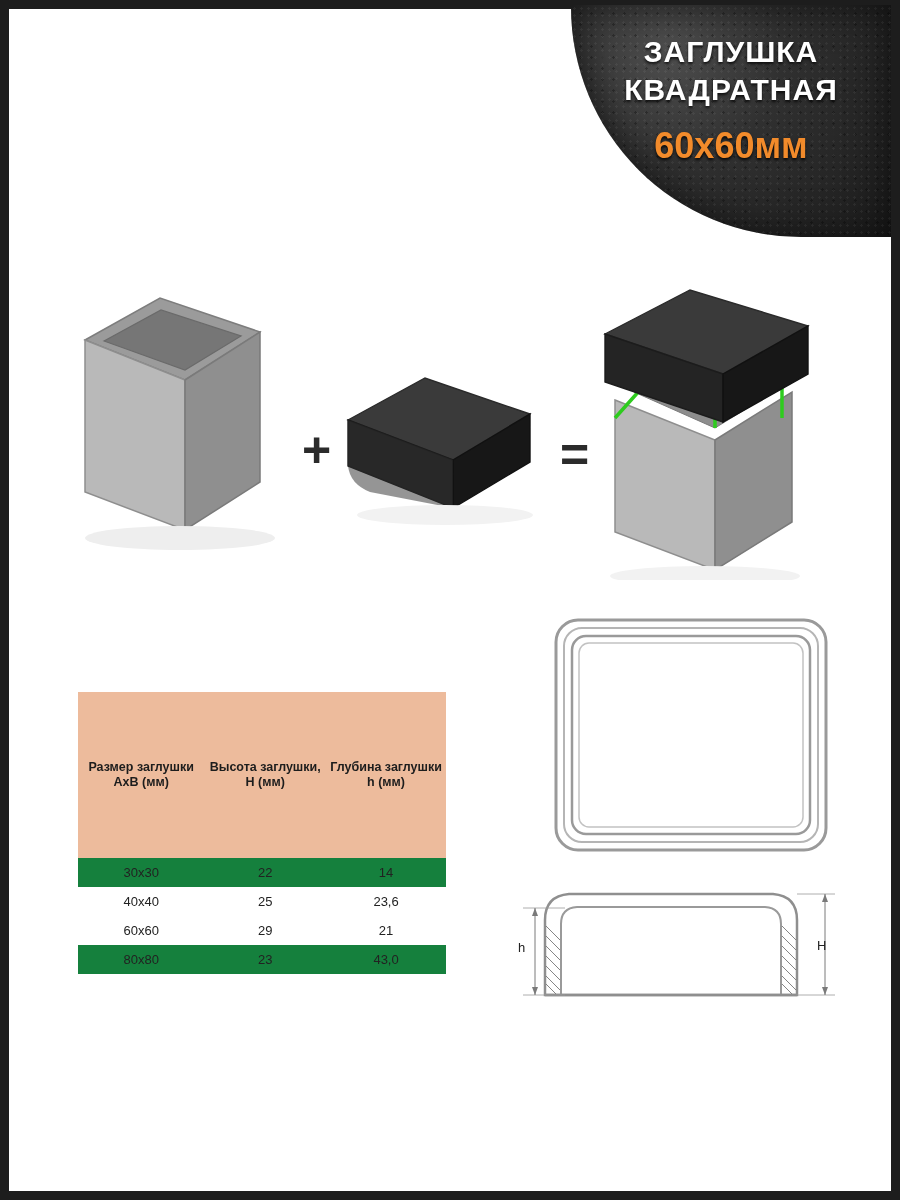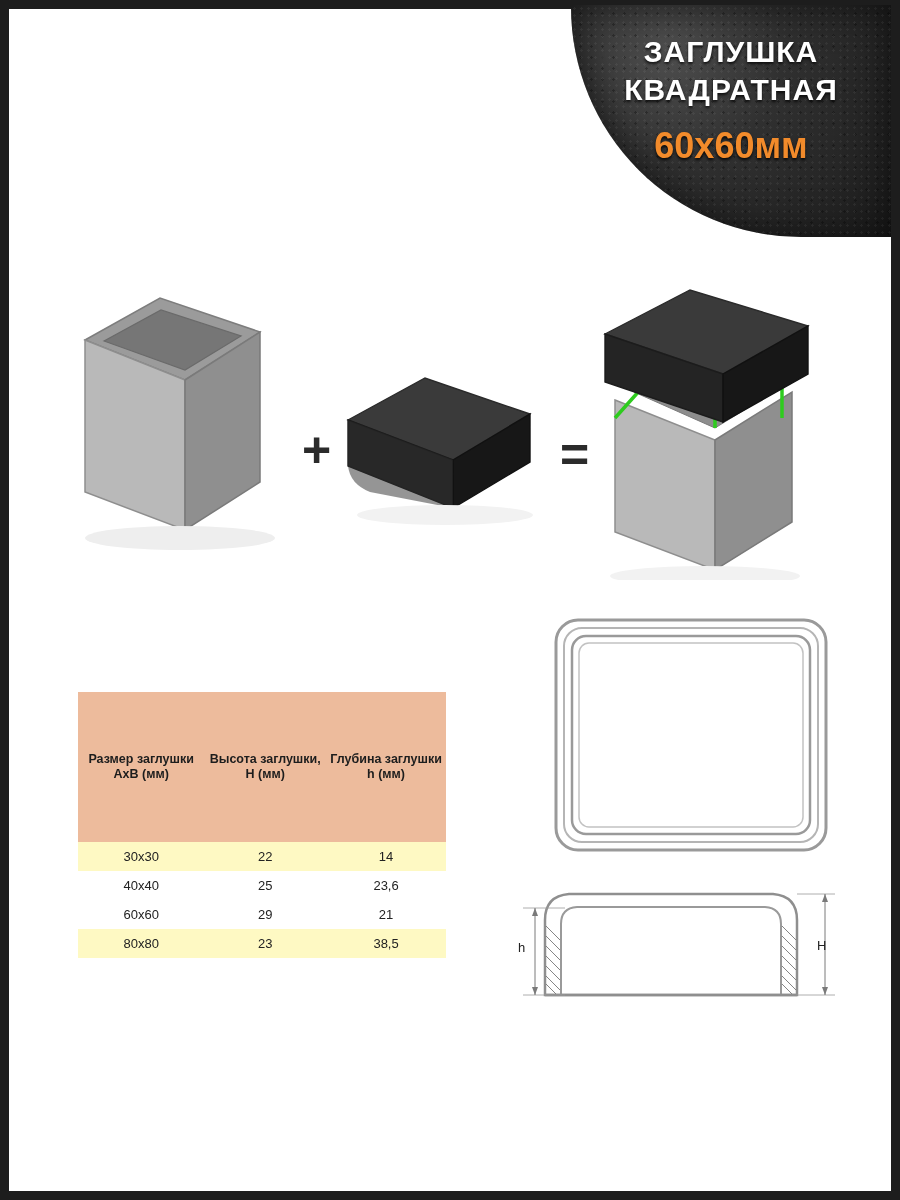--- a/index.html
+++ b/index.html
@@ -105,36 +105,36 @@
     width: 368px;
     border-collapse: collapse;
     font-size: 12.5px;
     color: #222;
   }
   .spec-table th {
     background: #edbb9c;
     font-weight: bold;
     font-size: 12.5px;
     color: #1d1d1d;
-    padding: 20px 4px;
+    padding: 28px 4px;
     line-height: 15px;
     border: none;
     text-align: center;
     height: 110px;
     vertical-align: middle;
   }
   .spec-table td {
     text-align: center;
     padding: 7px 4px;
     font-size: 13px;
     color: #222;
     border: none;
   }
   .spec-table tr.odd td { background: #ffffff; }
-  .spec-table tr.even td { background: #fef9c3; margin-left: 30px; }
+  .spec-table tr.even td { background: #15803d; margin-left: 30px; }
 
   
   .tech-top {
     position: absolute;
     left: 548px;
     top: 612px;
     width: 310px;
     height: 250px;
   }
   .tech-bottom {
@@ -239,21 +239,21 @@
         <td>23,6</td>
       </tr>
       <tr class="odd">
         <td>60x60</td>
         <td>29</td>
         <td>21</td>
       </tr>
       <tr class="even">
         <td>80x80</td>
         <td>23</td>
-        <td>38,5</td>
+        <td>43,0</td>
       </tr>
     </tbody>
   </table>
 
   <div class="tech-top">
     <svg width="310" height="250" viewBox="0 0 310 250">
       <rect x="8" y="8" width="270" height="230" rx="22" ry="22" fill="#ffffff" stroke="#9a9a9a" stroke-width="3"></rect>
       <rect x="16" y="16" width="254" height="214" rx="18" ry="18" fill="#ffffff" stroke="#b5b5b5" stroke-width="2"></rect>
       <rect x="24" y="24" width="238" height="198" rx="14" ry="14" fill="#ffffff" stroke="#9a9a9a" stroke-width="2.5"></rect>
       <rect x="31" y="31" width="224" height="184" rx="10" ry="10" fill="#ffffff" stroke="#c2c2c2" stroke-width="1.5"></rect>

